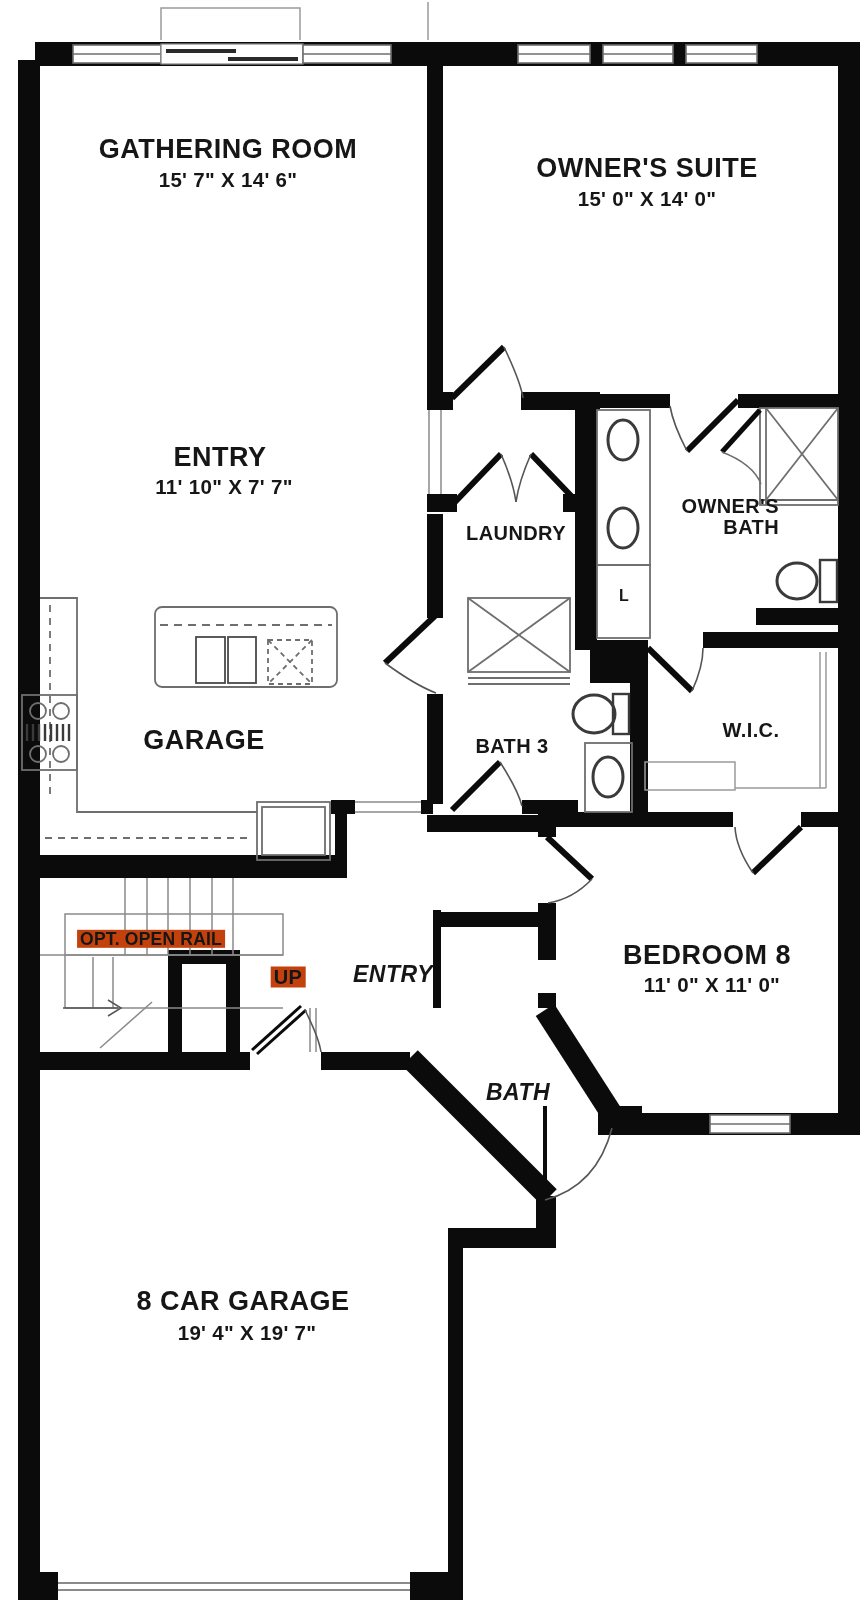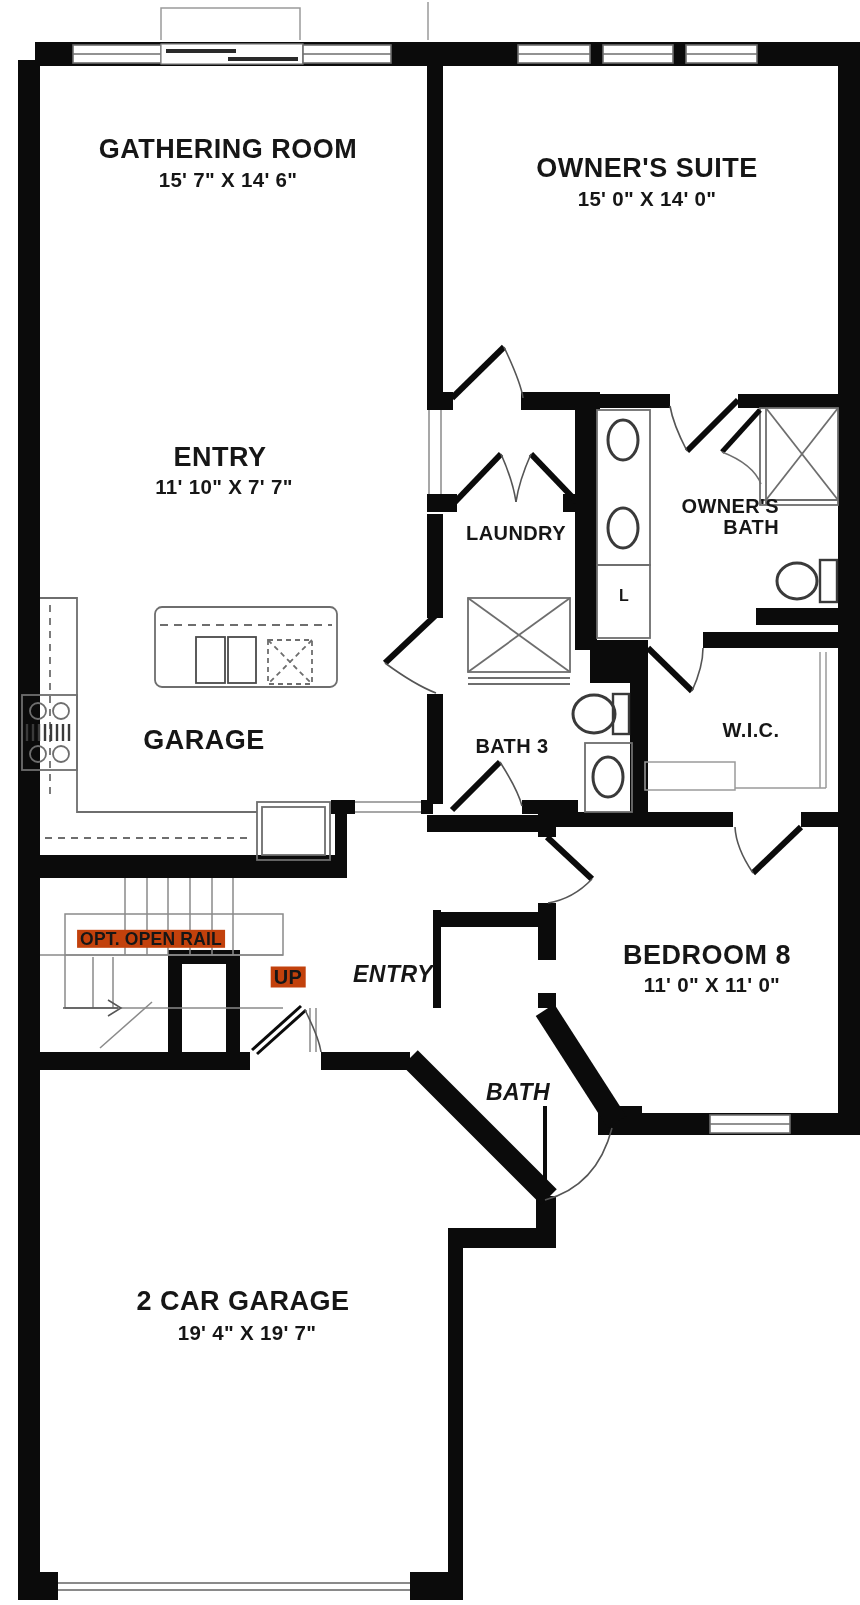--- a/index.html
+++ b/index.html
@@ -323,15 +323,15 @@
   <div class="lbl t21" style="left:712px;top:985px">11' 0" X 11' 0"</div>
 
   <div class="lbl t24" style="left:393px;top:974px">ENTRY</div>
 
   <div class="lbl t24" style="left:518px;top:1092px">BATH</div>
 
   <div class="lbl t20 onwhite" style="left:288px;top:970px">UP</div>
 
   <div class="lbl t17 onwhite" style="left:151px;top:932px">OPT. OPEN RAIL</div>
 
-  <div class="lbl t27" style="left:243px;top:1301px">2 CAR GARAGE</div>
+  <div class="lbl t27" style="left:243px;top:1301px">8 CAR GARAGE</div>
   <div class="lbl t21" style="left:247px;top:1333px">19' 4" X 19' 7"</div>
 </div>
 
 </body></html>

